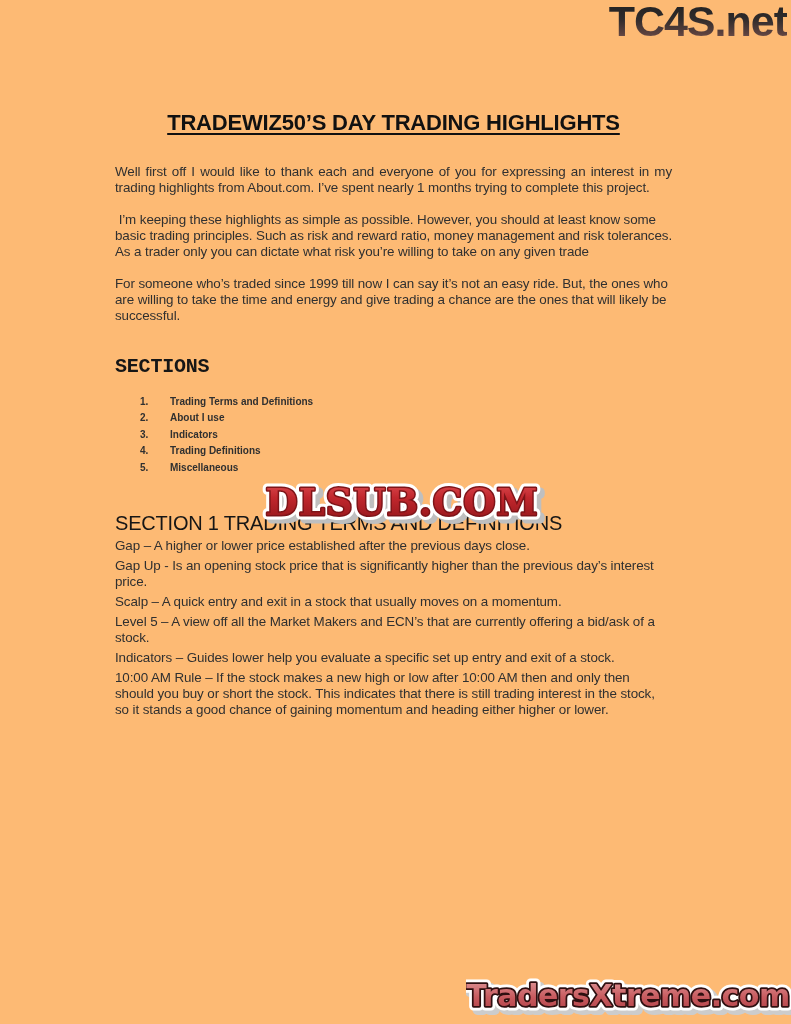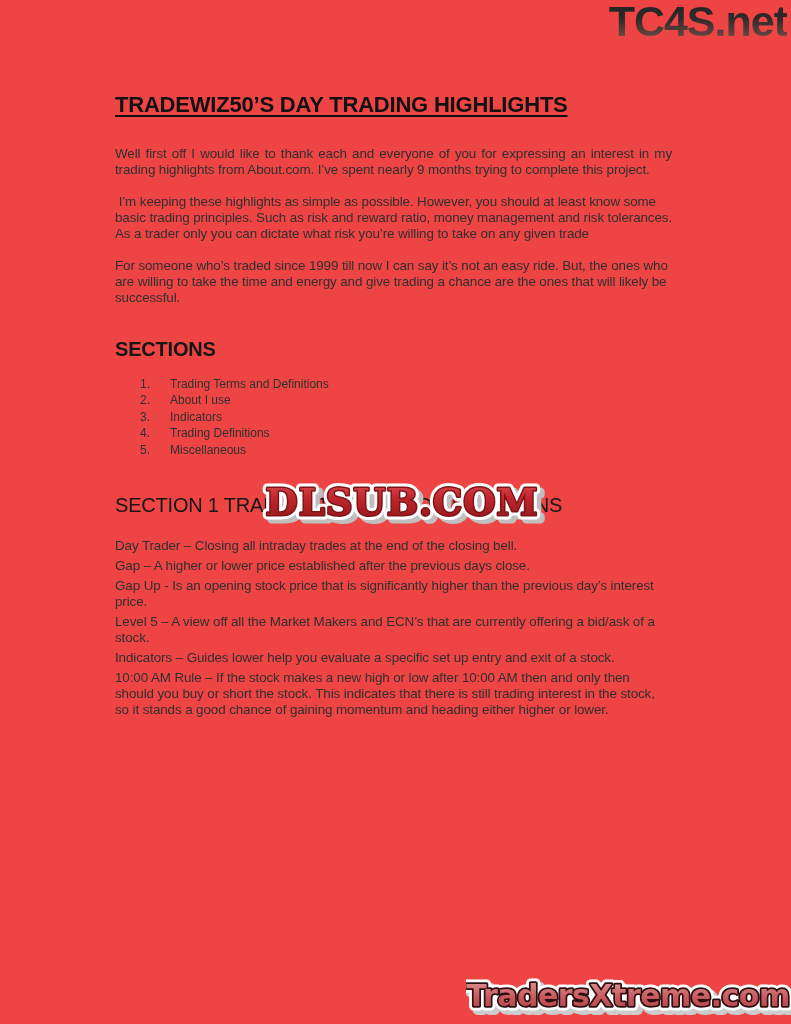--- a/index.html
+++ b/index.html
@@ -1,21 +1,21 @@
 <!DOCTYPE html>
 <html><head>
 <meta charset="utf-8">
 <style>
   html, body { margin: 0; padding: 0; background: #e9e9e9; }
   .page {
     position: relative;
     width: 791px;
     height: 1024px;
     margin: 0 auto;
-    background: #ef4444;
+    background: #fdba74;
     overflow: hidden;
     font-family: "Liberation Sans", sans-serif;
     color: #303030;
   }
 
   
   .site-logo {
     position: absolute;
     top: -3px;
     right: 4px;
@@ -31,26 +31,26 @@
   }
 
   .content {
     position: absolute;
     left: 115px;
     top: 0;
     width: 557px;
   }
 
   .doc-title {
-    margin: 0;
+    margin: 18px;
     padding-top: 93px;
     font-size: 22px;
     line-height: 24px;
     font-weight: 700;
-    text-align: left;
+    text-align: center;
     color: #111111;
     text-decoration: underline;
     text-decoration-thickness: 2px;
     text-underline-offset: 3px;
     letter-spacing: -0.2px;
     white-space: nowrap;
   }
 
   .para {
     margin: 16px 0 0 0;
@@ -62,36 +62,38 @@
   .para.justify { text-align: justify; }
   .para.first-para { margin-top: 29px; }
 
   .h-sections {
     margin: 32px 0 0 0;
     font-size: 20px;
     line-height: 22px;
     font-weight: 700;
     color: #161616;
     letter-spacing: -0.2px;
+    font-family: Liberation Mono, monospace;
   }
   .h-section1 {
     margin: 36px 0 0 0;
     font-size: 20px;
     line-height: 22px;
     font-weight: 400;
     color: #161616;
     letter-spacing: -0.2px;
     white-space: nowrap;
   }
 
   .toc {
     list-style: none;
     margin: 16px 0 0 0;
     padding: 0 0 0 25px;
-    font-size: 12px;
+    font-size: 10px;
+    font-weight: bold;
   }
   .toc li { line-height: 16.4px; }
   .toc .num {
     display: inline-block;
     width: 23px;
     text-align: left;
   }
   .toc .li-label { padding-left: 7px; }
 
   .para.def { margin-top: 4px; }
@@ -127,39 +129,39 @@
 <body>
 
 <div class="page">
 
   <div class="site-logo">TC4S.net</div>
 
   <div class="content">
 
     <h1 class="doc-title">TRADEWIZ50’S DAY TRADING HIGHLIGHTS</h1>
 
-    <p class="para justify first-para">Well first off I would like to thank each and everyone of you for expressing an interest in my trading highlights from About.com. I’ve spent nearly 9 months trying to complete this project.</p>
+    <p class="para justify first-para">Well first off I would like to thank each and everyone of you for expressing an interest in my trading highlights from About.com. I’ve spent nearly 1 months trying to complete this project.</p>
     <p class="para"> I’m keeping these highlights as simple as possible. However, you should at least know some basic trading principles. Such as risk and reward ratio, money management and risk tolerances. As a trader only you can dictate what risk you’re willing to take on any given trade</p>
     <p class="para">For someone who’s traded since 1999 till now I can say it’s not an easy ride. But, the ones who are willing to take the time and energy and give trading a chance are the ones that will likely be successful.</p>
 
     <h2 class="h-sections">SECTIONS</h2>
 
     <ol class="toc">
       <li><span class="num">1.</span><span class="li-label">Trading Terms and Definitions</span></li>
       <li><span class="num">2.</span><span class="li-label">About I use</span></li>
       <li><span class="num">3.</span><span class="li-label">Indicators</span></li>
       <li><span class="num">4.</span><span class="li-label">Trading Definitions</span></li>
       <li><span class="num">5.</span><span class="li-label">Miscellaneous</span></li>
     </ol>
 
     <h2 class="h-section1">SECTION 1 TRADING TERMS AND DEFINITIONS</h2>
 
-    <p class="para def first-def">Day Trader – Closing all intraday trades at the end of the closing bell.</p>
     <p class="para def">Gap – A higher or lower price established after the previous days close.</p>
     <p class="para def">Gap Up - Is an opening stock price that is significantly higher than the previous day’s interest price.</p>
+    <p class="para def">Scalp – A quick entry and exit in a stock that usually moves on a momentum.</p>
     <p class="para def">Level 5 – A view off all the Market Makers and ECN’s that are currently offering a bid/ask of a stock.</p>
     <p class="para def">Indicators – Guides lower help you evaluate a specific set up entry and exit of a stock.</p>
     <p class="para def">10:00 AM Rule – If the stock makes a new high or low after 10:00 AM then and only then should you buy or short the stock. This indicates that there is still trading interest in the stock, so it stands a good chance of gaining momentum and heading either higher or lower.</p>
 
   </div>
 
   <svg class="dlsub-svg" width="300" height="50" viewBox="0 0 300 50">
     <defs>
       <linearGradient id="dlsubFill" x1="0" y1="0" x2="0" y2="1">
         <stop offset="0%" stop-color="#df4f54"></stop>

